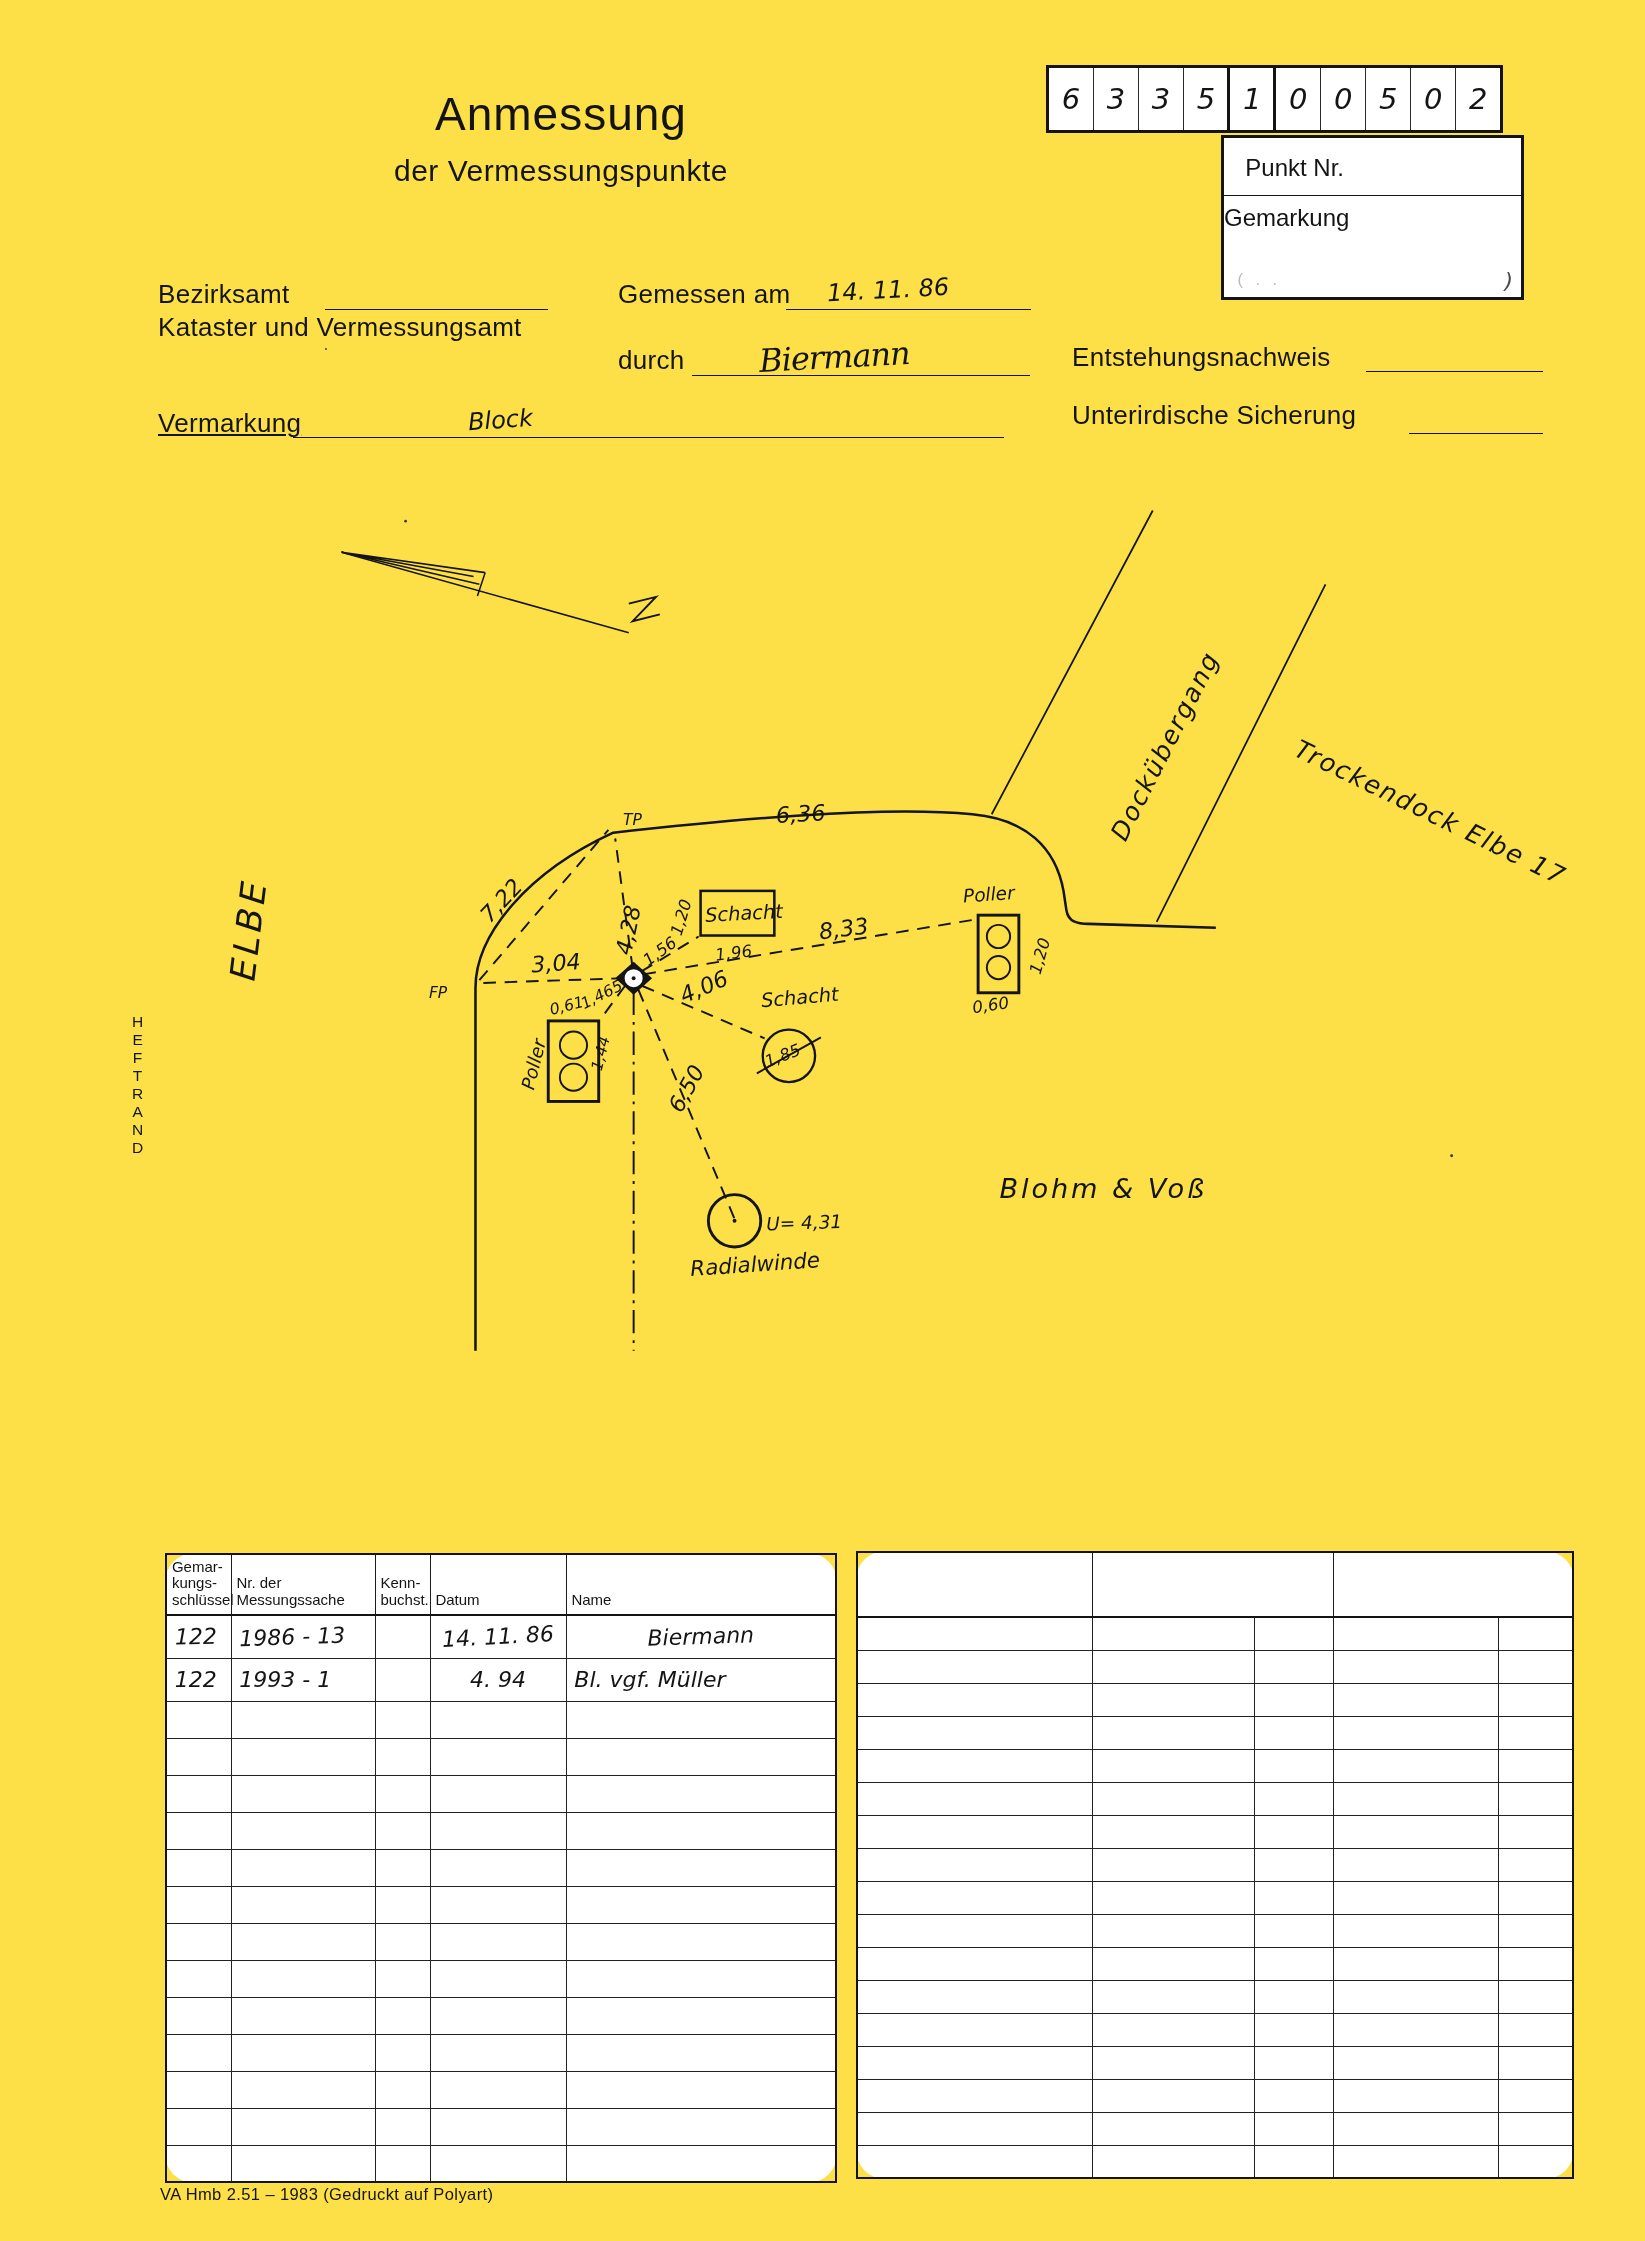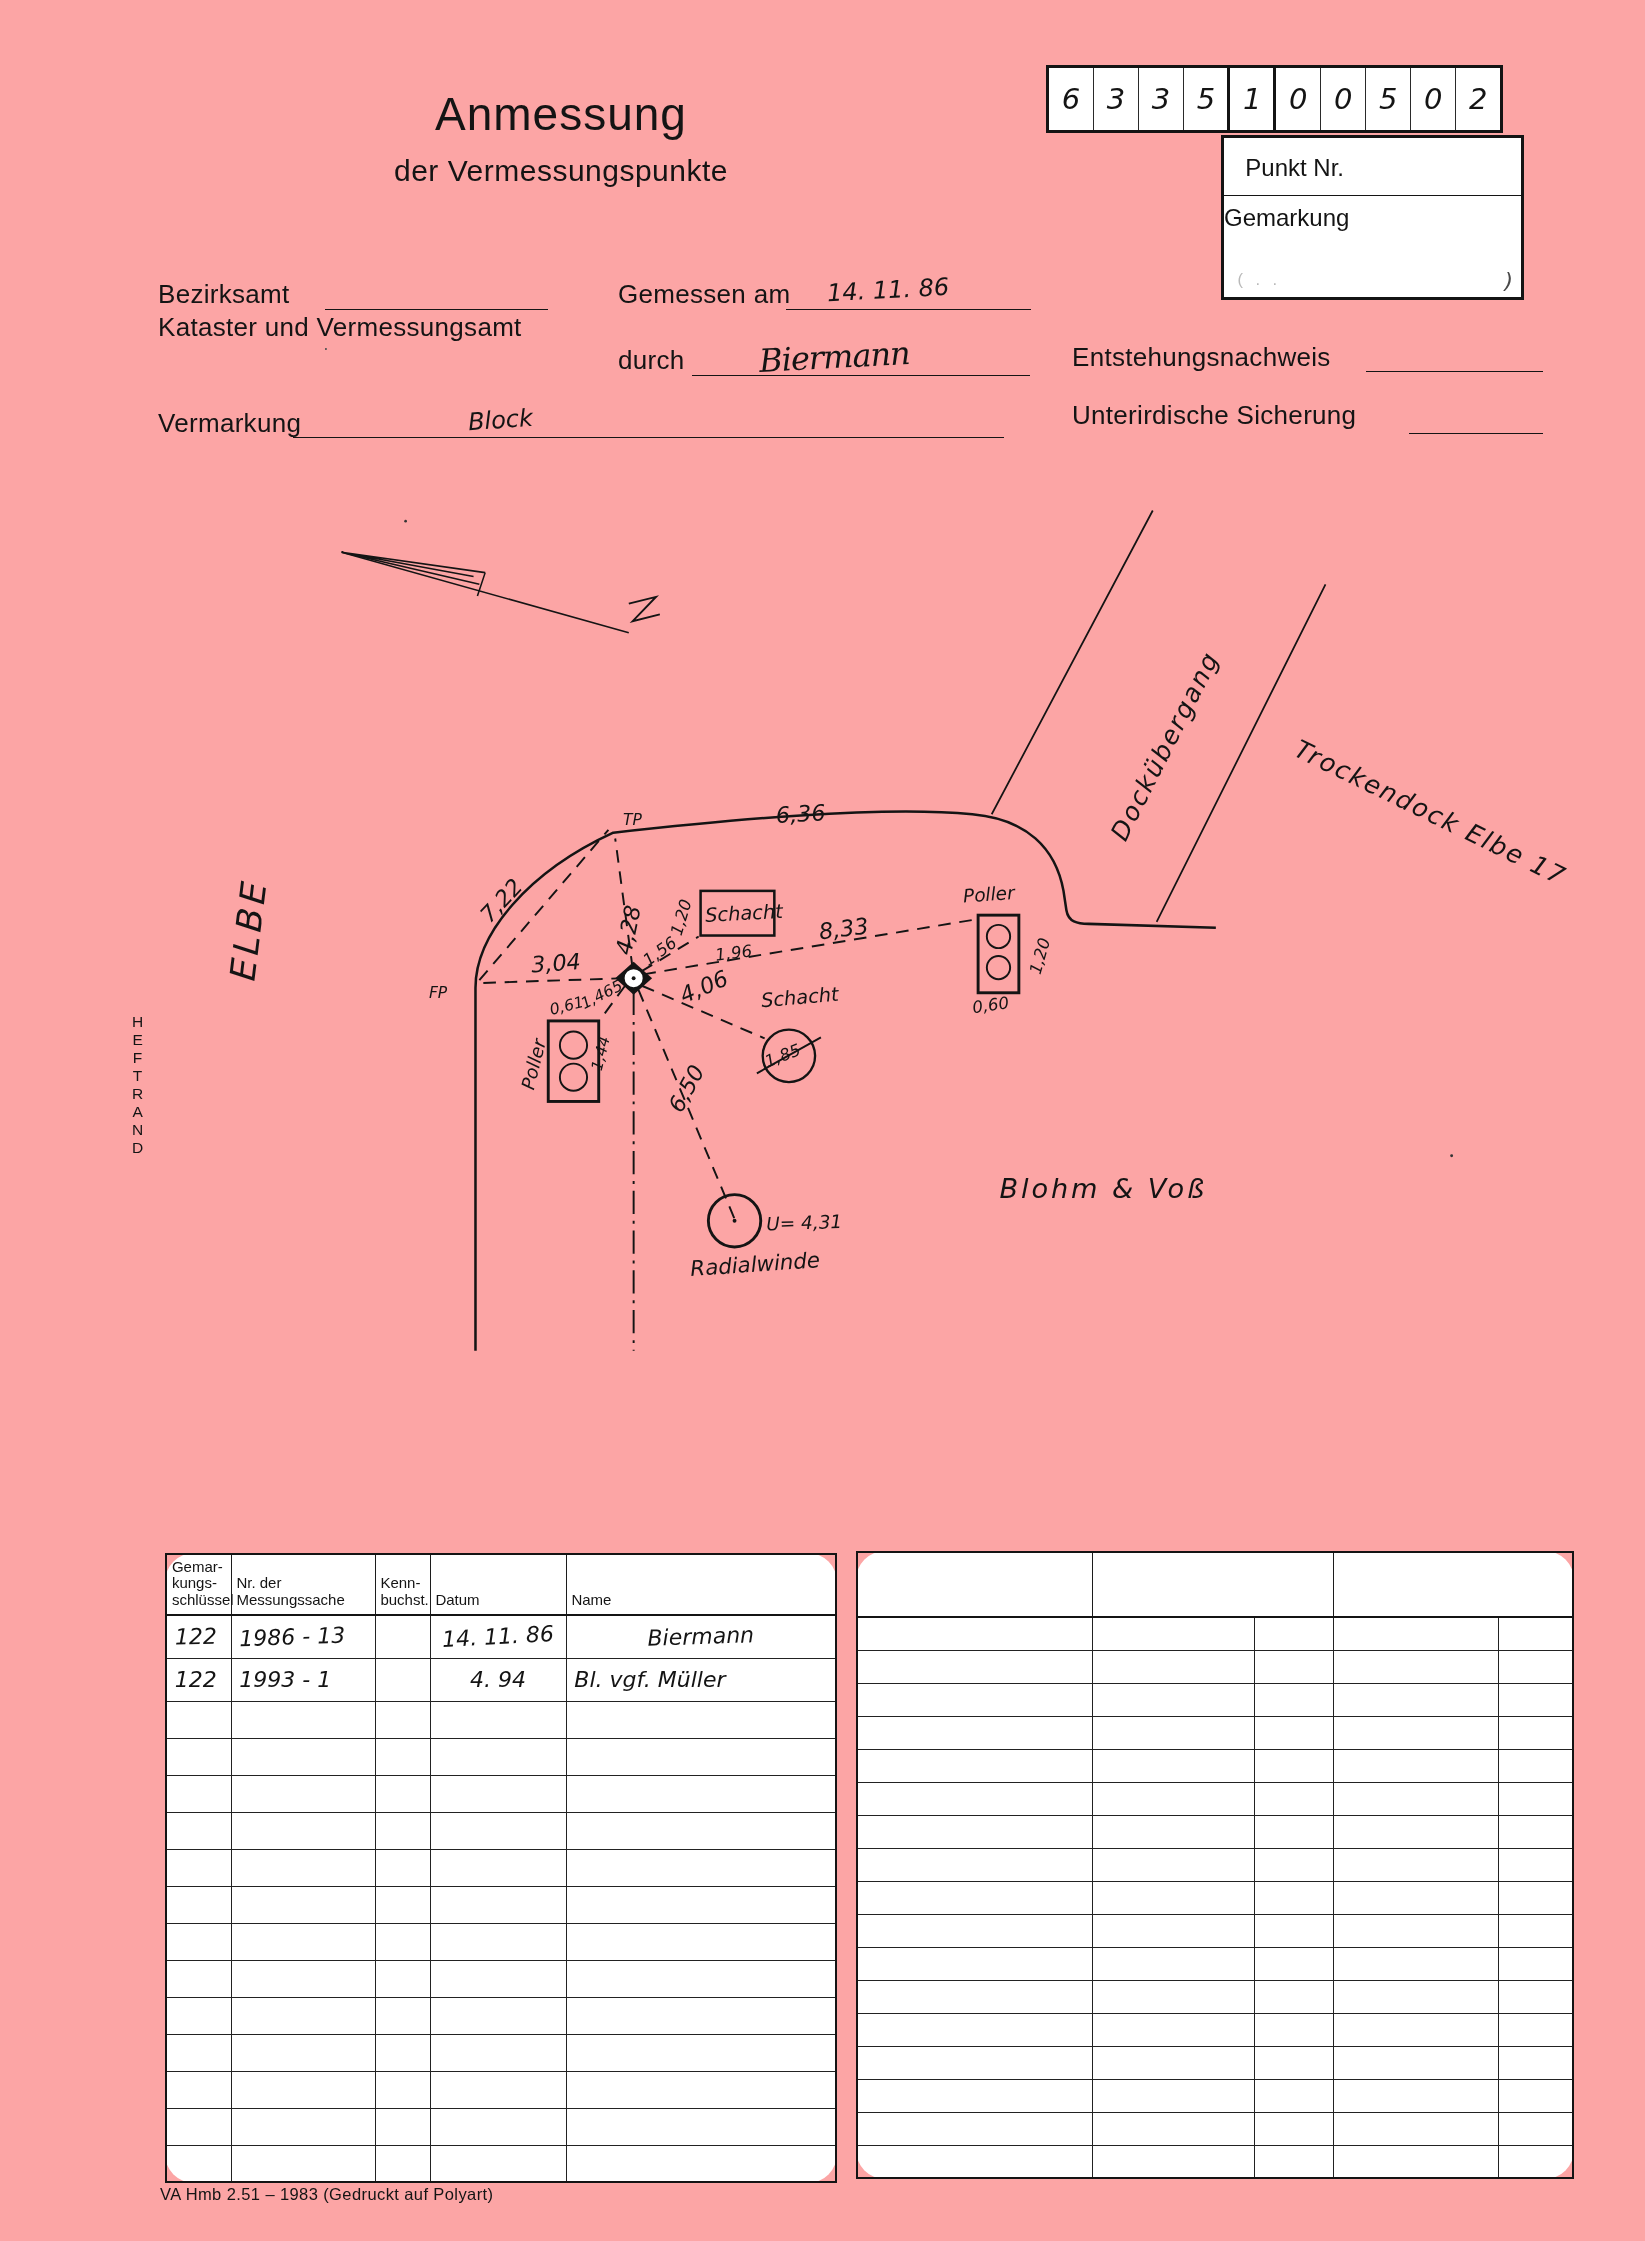--- a/index.html
+++ b/index.html
@@ -1,16 +1,16 @@
 <!DOCTYPE html>
 <html><head>
 <meta charset="utf-8">
 <style>
   html,body{margin:0;padding:0;background:#e8e8e8;}
-  .page{position:relative;width:1646px;height:2242px;background:#fca5a5;
+  .page{position:relative;width:1646px;height:2242px;background:#fde047;
         font-family:"Liberation Sans",sans-serif;color:#141414;overflow:hidden;}
   .abs{position:absolute;}
   
   .lbl{font-size:26px;letter-spacing:0.3px;}
   .rule{position:absolute;border-top:1.9px solid #141414;height:0;}
   
   .hw{font-family:"DejaVu Sans",sans-serif;font-style:italic;}
   .sig{font-family:"DejaVu Serif",serif;font-style:italic;}
   
   .titlebox{left:340px;top:87px;width:442px;text-align:center;}
@@ -95,21 +95,21 @@
   <div class="abs dotmark" style="left:323px;top:338px;font-size:17.5px;">·</div>
 
   <div class="abs lbl" style="left:618px;top:279px;">Gemessen am</div>
   <div class="rule" style="left:786px;top:309px;width:245px;"></div>
   <div class="abs hw" style="left:827px;top:276px;font-size:24px;transform:rotate(-3deg);">14. 11. 86</div>
 
   <div class="abs lbl" style="left:618px;top:345px;">durch</div>
   <div class="rule" style="left:692px;top:375px;width:338px;"></div>
   <div class="abs sig" style="left:759px;top:338px;font-size:32px;letter-spacing:-1px;transform:rotate(-3deg);">Biermann</div>
 
-  <div class="abs lbl" style="left:158px;top:408px;">Vermarkung</div>
+  <div class="abs lbl" style="left:158px;top:408px;text-decoration:underline;">Vermarkung</div>
   <div class="rule" style="left:293px;top:437px;width:711px;"></div>
   <div class="abs hw" style="left:468px;top:406px;font-size:24px;transform:rotate(-4deg);">Block</div>
 
   <div class="abs lbl" style="left:1072px;top:342px;">Entstehungsnachweis</div>
   <div class="rule" style="left:1366px;top:371px;width:177px;"></div>
 
   <div class="abs lbl" style="left:1072px;top:400px;text-align:center;">Unterirdische Sicherung</div>
   <div class="rule" style="left:1409px;top:433px;width:134px;"></div>
 
   <div class="abs heftrand">H

